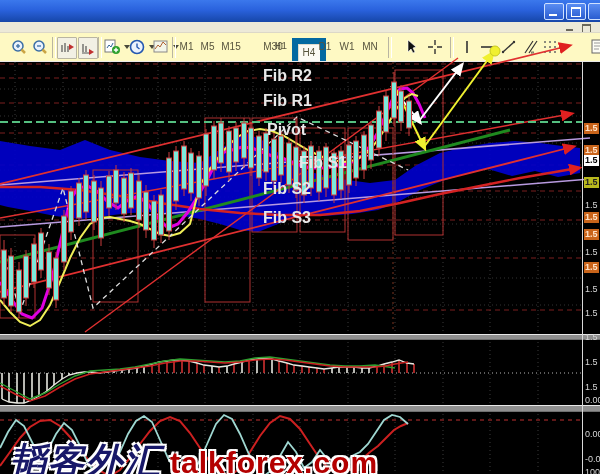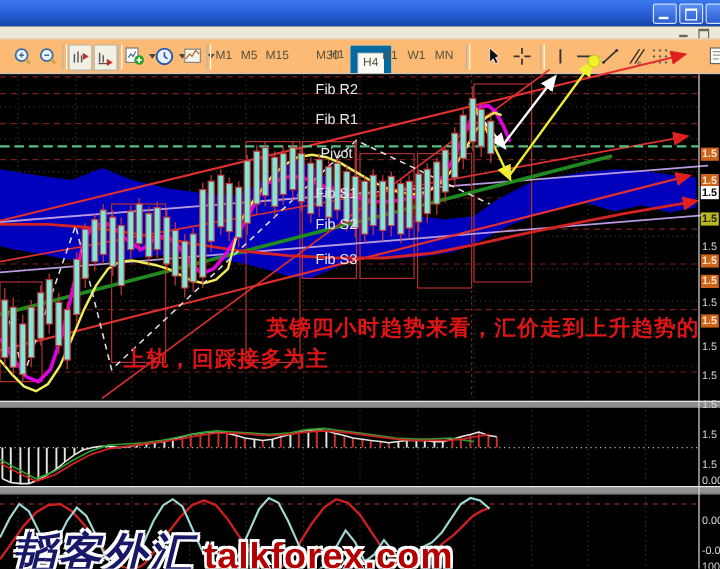--- a/index.html
+++ b/index.html
@@ -14,21 +14,21 @@
     background:linear-gradient(180deg,#5a8df2,#2a5cd0);position:relative;}
   .g-min{position:absolute;left:4px;bottom:3px;width:8px;height:2px;background:#fff;}
   .g-max{position:absolute;left:4px;top:3px;width:8px;height:7px;border:1px solid #fff;border-top-width:2px;}
   
   .menubar{position:absolute;left:0;top:22px;width:600px;height:10px;background:#ece9d8;
     border-bottom:1px solid #f6f4ec;}
   .child-ctl{position:absolute;top:1px;width:13px;height:9px;text-align:center;}
   .cg-min{position:absolute;left:3px;bottom:1px;width:7px;height:2px;background:#6a675a;}
   .cg-rest{position:absolute;left:3px;top:1px;width:7px;height:6px;border:1px solid #6a675a;border-top-width:2px;}
   
-  .toolbar{position:absolute;left:0;top:32px;width:600px;height:29px;background:#fdba74;
+  .toolbar{position:absolute;left:0;top:32px;width:600px;height:29px;background:#fef9c3;
     border-top:1px solid #dcd8c8;}
   .titem{position:absolute;top:4px;height:20px;display:flex;align-items:center;}
   .titem.boxed{border:1px solid #b9b5a2;background:#f2f0e4;border-radius:1px;}
   .tsep{position:absolute;top:4px;width:2px;height:21px;border-left:1px solid #b9b5a2;border-right:1px solid #ffffff;}
   .caret{width:0;height:0;border-left:3px solid transparent;border-right:3px solid transparent;
     border-top:4px solid #4a4a3a;margin-left:3px;}
   .tfbtn{position:absolute;top:5px;height:18px;line-height:18px;text-align:center;
     font-size:10px;color:#57543e;cursor:default;}
   .tfbtn.active{border:6px solid #0369a1;background:#fbfaf4;box-shadow:inset 1px 1px 0 #dedacb;}
   
@@ -37,21 +37,21 @@
   .panel{position:absolute;left:0;width:583px;background:#000;}
   .vborder{position:absolute;left:582px;top:0;width:1px;height:413px;background:#d9d9d9;z-index:55;}
   .hsep{position:absolute;left:0;width:600px;background:#8f8f8f;border-top:1px solid #e8e8e8;
     border-bottom:1px solid #6f6f6f;z-index:55;}
   .scalecol{position:absolute;left:583px;top:0;width:17px;height:413px;background:#000;z-index:10;}
   .pricelab{position:absolute;left:584px;height:11px;line-height:11px;font-size:9px;color:#d6d6d6;
     padding:0 1px;z-index:60;white-space:nowrap;}
   .pricelab.or{background:#c9641a;color:#ffe2c8;font-weight:bold;}
   .pricelab.wh{background:#ffffff;color:#000;font-weight:bold;}
   .pricelab.yl{background:#b8b81e;color:#222;font-weight:bold;}
-  .fiblab{position:absolute;font-size:12px;color:#e8e8e8;z-index:60;white-space:nowrap;}
+  .fiblab{position:absolute;font-size:16px;color:#e8e8e8;z-index:60;white-space:nowrap;font-weight:bold;}
   .anno{position:absolute;color:#dd1515;font-size:18px;font-weight:bold;letter-spacing:1px;
     z-index:70;white-space:nowrap;}
   .watermark{position:absolute;left:10px;top:436px;z-index:80;white-space:nowrap;}
   .wcn{font-family:"DejaVu Serif",serif;font-style:italic;font-weight:bold;font-size:36px;
     color:#181868;letter-spacing:2px;
     text-shadow:-2px -2px 0 #fff,2px -2px 0 #fff,-2px 2px 0 #fff,2px 2px 0 #fff,0 2px 0 #fff,2px 0 0 #fff;}
   .wen{font-weight:bold;font-size:30px;color:#b40000;margin-left:8px;letter-spacing:1px;
     text-shadow:-2px -2px 0 #fff,2px -2px 0 #fff,-2px 2px 0 #fff,2px 2px 0 #fff;}
   #overlay{position:absolute;left:0;top:0;z-index:50;pointer-events:none;}
 </style>
@@ -238,21 +238,21 @@
     <div class="hsep" style="top:272px;height:4px"></div>
     <div class="panel" style="top:276px;height:67px"></div>
     <div class="hsep" style="top:343px;height:5px"></div>
     <div class="panel" style="top:348px;height:65px"></div>
     <div class="scalecol"></div>
     <div class="vborder"></div>
     <div id="fibLabels">
         <div class="fiblab" style="left: 263px; top: 5px;">Fib R2</div>
         <div class="fiblab" style="left: 263px; top: 30px; text-align: center;">Fib R1</div>
         <div class="fiblab" style="left: 267px; top: 59px;">Pivot</div>
-        <div class="fiblab" style="left: 263px; top: 92px;">Fib S1</div>
+        <div class="fiblab" style="left: 263px; top: 92px; padding-left: 36px;">Fib S1</div>
         <div class="fiblab" style="left: 263px; top: 118px;">Fib S2</div>
         <div class="fiblab" style="left: 263px; top: 147px;">Fib S3</div>
       </div>
     <div id="scaleLabels">
         <div class="pricelab or" style="left: 584px; top: 61px;">1.5</div>
         <div class="pricelab or" style="left: 584px; top: 83px;">1.5</div>
         <div class="pricelab wh" style="left: 584px; top: 93px;">1.5</div>
         <div class="pricelab yl" style="left: 584px; top: 115px;">1.5</div>
         <div class="pricelab" style="left: 584px; top: 138px;">1.5</div>
         <div class="pricelab or" style="left: 584px; top: 150px;">1.5</div>
@@ -262,22 +262,20 @@
         <div class="pricelab" style="left: 584px; top: 222px;">1.5</div>
         <div class="pricelab" style="left: 584px; top: 246px;">1.5</div>
         <div class="pricelab" style="left: 584px; top: 270px;">1.5</div>
         <div class="pricelab" style="left: 584px; top: 295px;">1.5</div>
         <div class="pricelab" style="left: 584px; top: 320px;">1.5</div>
         <div class="pricelab" style="left: 584px; top: 333px;">0.00</div>
         <div class="pricelab" style="left: 584px; top: 367px;">0.00</div>
         <div class="pricelab" style="left: 584px; top: 392px;">-0.0</div>
         <div class="pricelab" style="left: 584px; top: 405px;">100</div>
       </div>
-    <div class="anno" style="left:222px;top:199px">英镑四小时趋势来看，汇价走到上升趋势的</div>
-    <div class="anno" style="left:103px;top:225px">上轨，回踩接多为主</div>
     <div class="watermark" style="top:375px;">
       <span class="wcn">韬客外汇</span><span class="wen">talkforex.com</span>
     </div>
   </div>
 
   <svg id="overlay" width="600" height="474">
       <defs>
         <marker id="mRed" markerUnits="userSpaceOnUse" markerWidth="14" markerHeight="12" refX="9" refY="6" orient="auto">
           <path d="M0,0 L14,6 L0,12 Z" fill="#e02020"></path>
         </marker>

